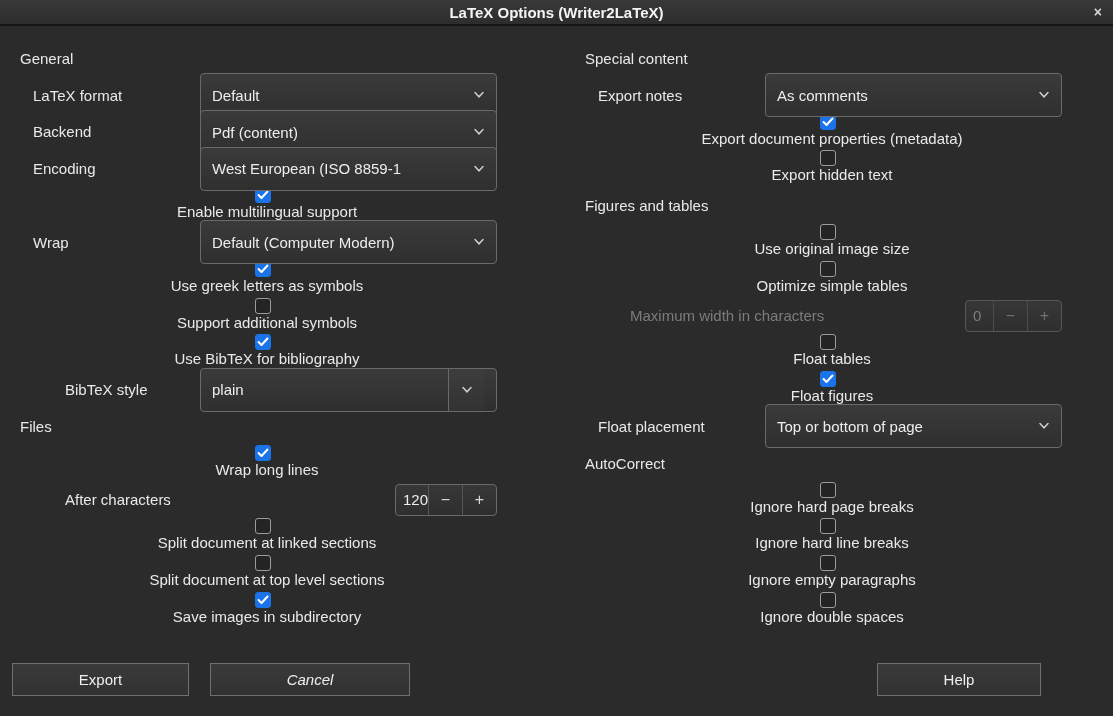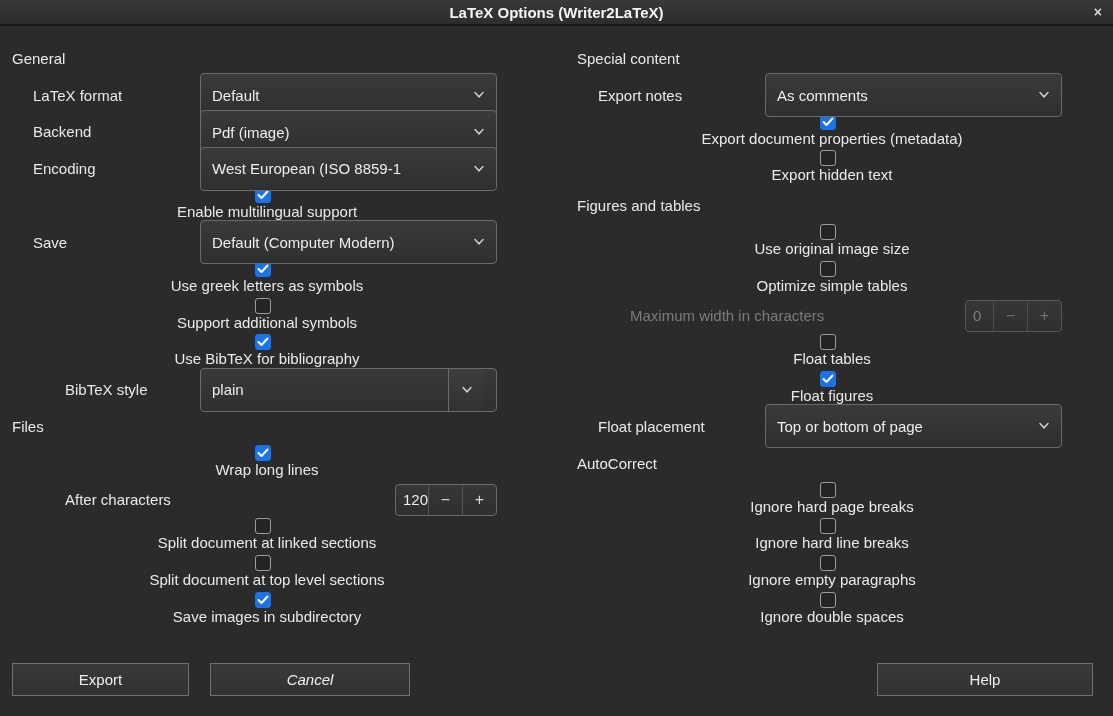--- a/index.html
+++ b/index.html
@@ -24,21 +24,21 @@
     position:absolute; right:11px; top:50%; transform:translateY(-50%);
     color:#d8d8d8; font-size:14px; line-height:1; cursor:default;
   }
   .dlg-body { position:absolute; top:28px; left:0; right:0; bottom:0; }
   .col { position:absolute; top:12px; width:548px; }
   .col.left  { left:0; }
   .col.right { left:565px; }
   .row {
     height:36.8px;
     display:flex; align-items:center;
-    padding-left:12px; padding-right:51px;
+    padding-left:20px; padding-right:51px;
   }
   .row.indent-label { padding-left:33px; }
   .row.indent-cb    { padding-left:37px;flex-direction:column; }
   .row.indent-sub   { padding-left:65px;gap:24px; }
   .section-header { color:#e9e9e9; }
   .field-label { color:#e9e9e9; }
   .disabled .field-label { color:#7c7c7c; }
 
   
   .dropdown {
@@ -97,21 +97,21 @@
   
   .btn {
     position:absolute; height:33px; top:635px;
     border:1px solid #707070; border-radius:0;
     background:linear-gradient(#3a3a3a,#313131);
     display:flex; align-items:center; justify-content:center;
     color:#efefef; font-size:15px;
   }
   .btn-export { left:12px;  width:177px; }
   .btn-cancel { left:210px; width:200px;font-style:italic; }
-  .btn-help   { left:877px; width:216px; }
+  .btn-help   { left:877px; width:164px; }
 </style>
 </head>
 <body>
 
 <div class="titlebar">
   <span>LaTeX Options (Writer2LaTeX)</span>
   <span class="close-x">×</span>
 </div>
 
 <div class="dlg-body">
@@ -130,21 +130,21 @@
             <svg width="12" height="8" viewBox="0 0 12 8">
               <path d="M2 1.5 L6 5.8 L10 1.5" stroke="#cfcfcf" stroke-width="1.5" fill="none" stroke-linecap="round"></path>
             </svg>
           </span>
       </div>
     </div>
 
     <div class="row indent-label">
       <span class="field-label">Backend</span>
       <div class="dropdown">
-        <span class="dd-value">Pdf (image)</span>
+        <span class="dd-value">Pdf (content)</span>
         <span class="chev">
             <svg width="12" height="8" viewBox="0 0 12 8">
               <path d="M2 1.5 L6 5.8 L10 1.5" stroke="#cfcfcf" stroke-width="1.5" fill="none" stroke-linecap="round"></path>
             </svg>
           </span>
       </div>
     </div>
 
     <div class="row indent-label">
       <span class="field-label">Encoding</span>
@@ -161,21 +161,21 @@
     <div class="row indent-cb">
       <span class="cb-box checked">
           <svg width="12" height="10" viewBox="0 0 12 10">
             <path d="M1.5 5 L4.5 8 L10.5 1.5" stroke="#fff" stroke-width="2" fill="none" stroke-linecap="round" stroke-linejoin="round"></path>
           </svg>
         </span>
       <span class="cb-label">Enable multilingual support</span>
     </div>
 
     <div class="row indent-label">
-      <span class="field-label">Save</span>
+      <span class="field-label">Wrap</span>
       <div class="dropdown">
         <span class="dd-value">Default (Computer Modern)</span>
         <span class="chev">
             <svg width="12" height="8" viewBox="0 0 12 8">
               <path d="M2 1.5 L6 5.8 L10 1.5" stroke="#cfcfcf" stroke-width="1.5" fill="none" stroke-linecap="round"></path>
             </svg>
           </span>
       </div>
     </div>
 

